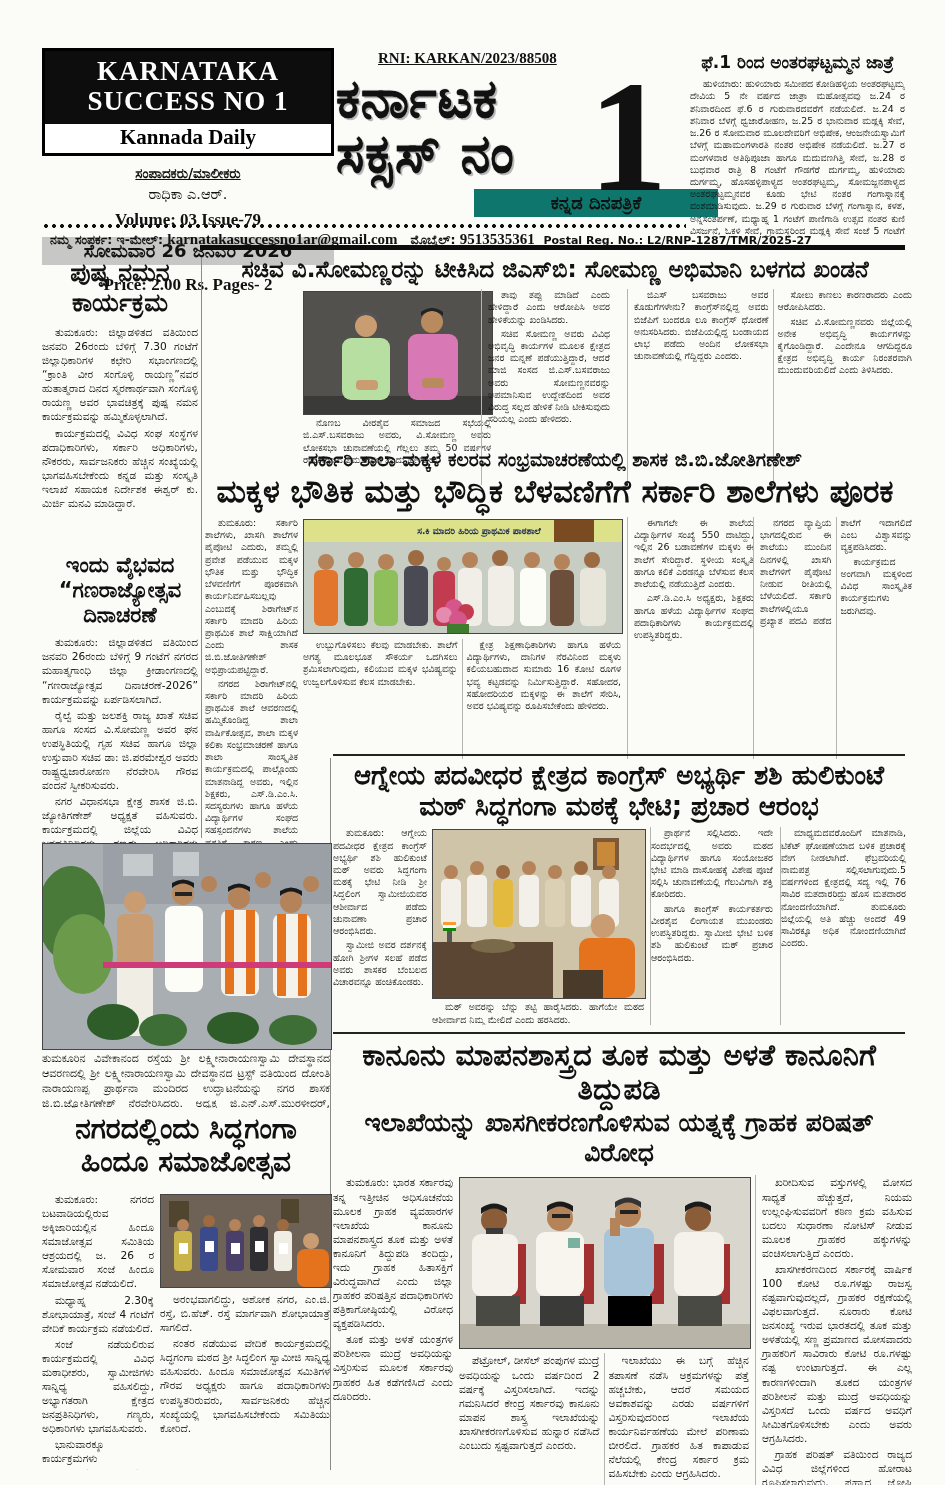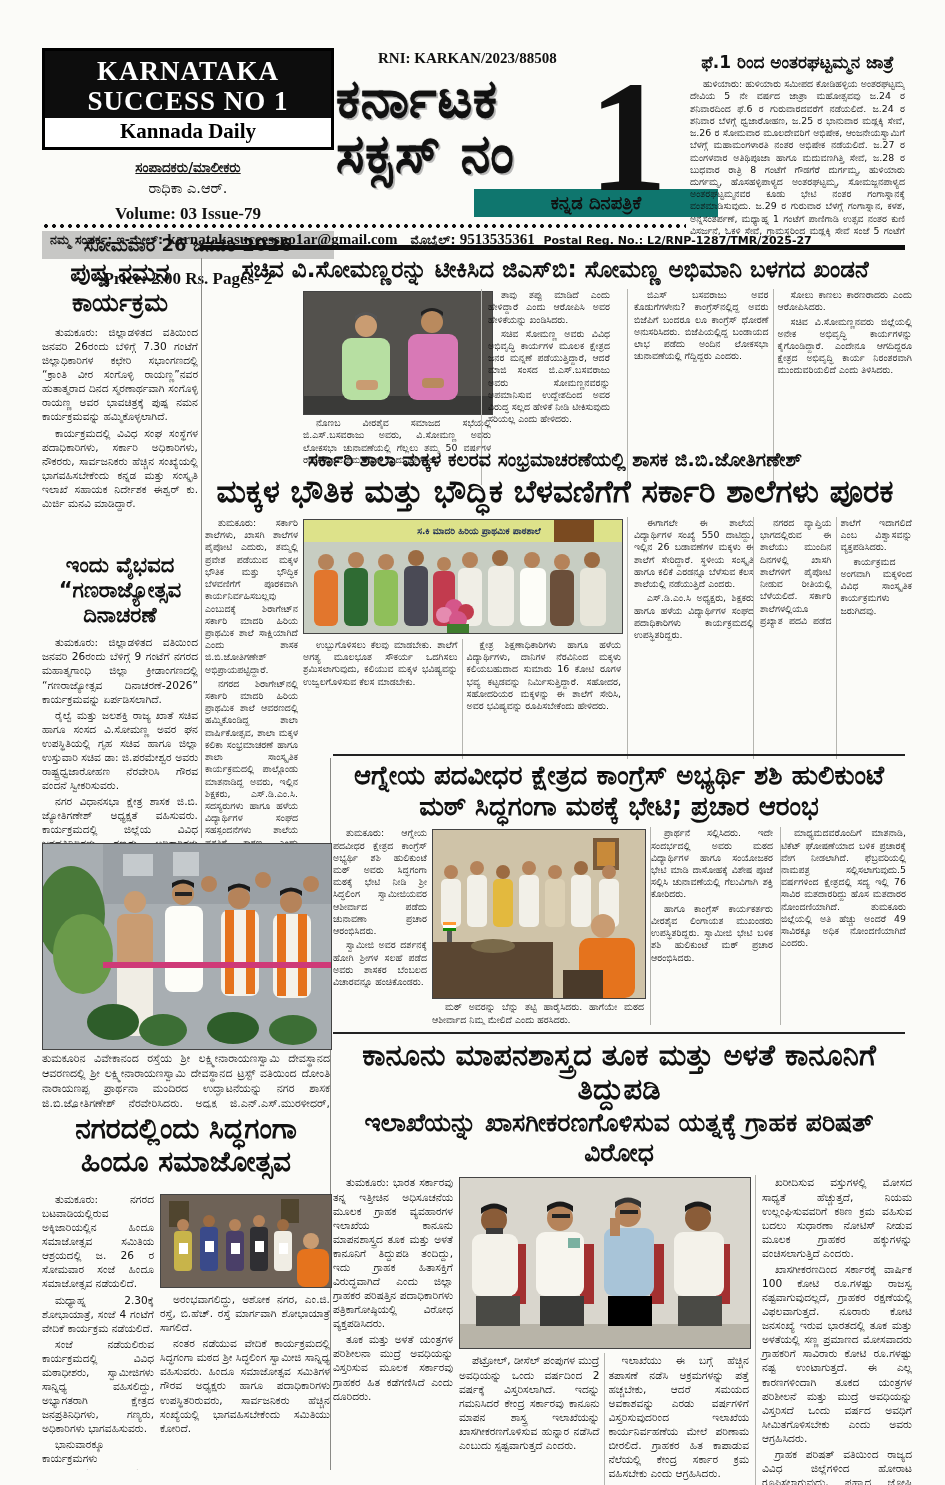--- a/index.html
+++ b/index.html
@@ -1,30 +1,30 @@
 <!DOCTYPE html>
 <html><head>
 <meta charset="utf-8">
 <style>
   html,body{margin:0;padding:0;background:#e8e8e4;}
   .page{position:relative;width:945px;height:1485px;margin:0 auto;background:#fbfbf8;color:#111;
         font-family:"DejaVu Sans",sans-serif;overflow:hidden;}
   .abs{position:absolute;}
   
   .np-box{border:3px solid #000;}
-  .np-black{background:#0d0d0d;color:#fff;text-align:center;padding:5px 2px 2px;
+  .np-black{background:#0d0d0d;color:#fff;text-align:center;padding:5px 2px 8px;
             font-family:"Liberation Serif",serif;font-weight:bold;font-size:27px;line-height:1.12;letter-spacing:1px;}
   .np-daily{background:#fff;color:#000;text-align:center;font-family:"Liberation Serif",serif;
             font-weight:bold;font-size:21px;padding:1px 0 3px;}
   .ed-label{font-size:13.5px;font-weight:bold;text-align:center;text-decoration:underline;margin-top:9px;}
   .ed-name{font-size:14.5px;text-align:center;margin-top:4px;}
   .vol{font-family:"Liberation Serif",serif;font-weight:bold;font-size:17px;text-align:center;margin-top:7px;}
   .datebar{background:#c7c7c5;font-weight:bold;font-size:18px;text-align:center;padding:3px 0;margin-top:7px;}
   .price{font-family:"Liberation Serif",serif;font-weight:bold;font-size:17px;text-align:center;margin-top:10px;}
-  .rni{font-family:"Liberation Serif",serif;font-weight:bold;font-size:15px;}
+  .rni{font-family:"Liberation Serif",serif;font-weight:bold;font-size:15px;text-decoration:underline;}
   .logo-kn{font-weight:900;font-size:53px;line-height:1.04;letter-spacing:1px;
            text-shadow:0 0 1px #000, 2px 2px 0 #bbb;}
   .logo-one{font-family:"Liberation Serif",serif;font-weight:900;font-size:158px;line-height:1;}
   .tagbar{background:#0f766e;font-weight:bold;font-size:18px;text-align:center;padding:3px 16px;}
   .jhead{font-weight:bold;font-size:17px;text-align:center;line-height:1.25;}
   .dots{background-image:radial-gradient(circle,#111 1.7px,transparent 2.2px);background-size:8px 8px;height:8px;}
   .contact{font-size:12.5px;font-weight:bold;white-space:nowrap;}
   .contact .em{font-family:"Liberation Serif",serif;font-size:15px;}
   .contact .ps{font-size:11px;}
   .blackbar{background:#0d0d0d;}

